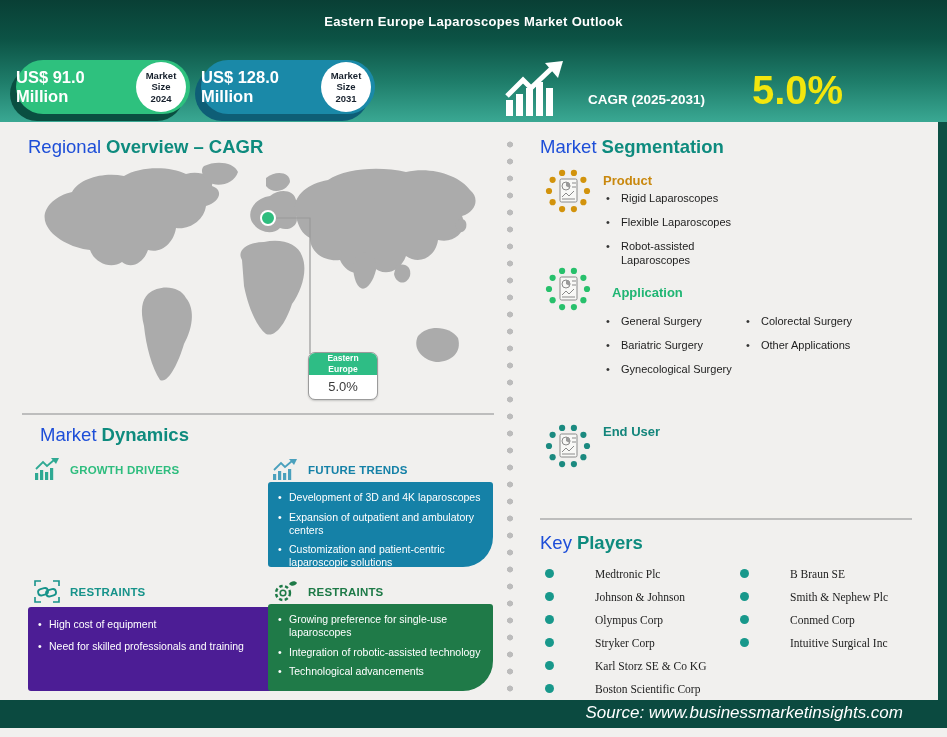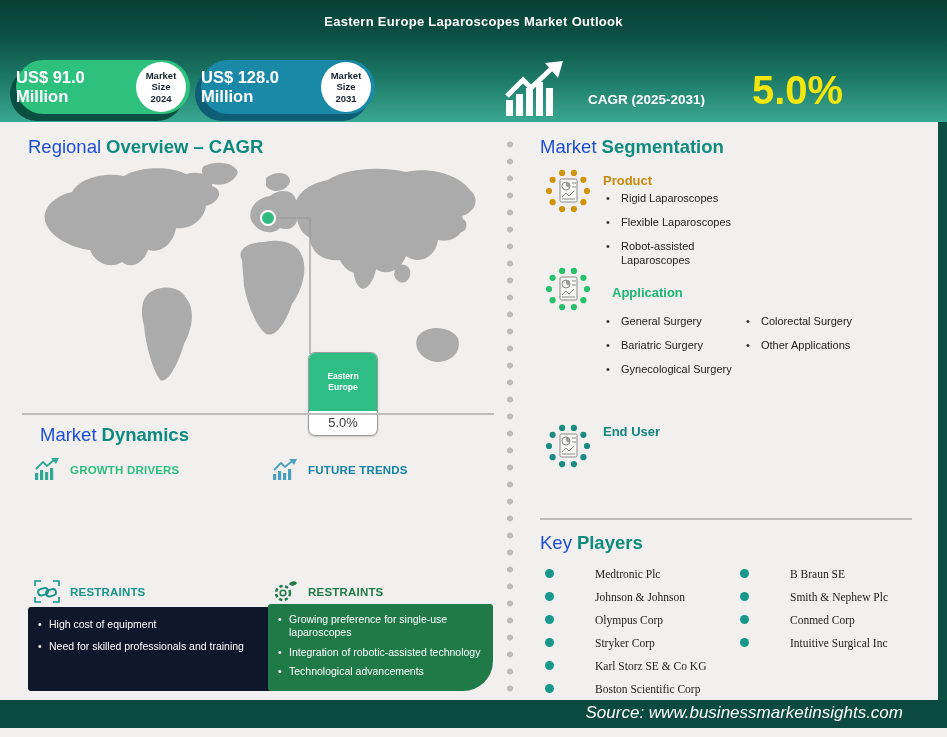--- a/index.html
+++ b/index.html
@@ -47,21 +47,21 @@
   .sec-head .light { color:#1d4ed8; font-weight:400; margin-right:5px; }
   .sec-head .bold  { color:#0e8b7e; font-weight:700; }
 
   
   .map-wrap { position:absolute; left:28px; top:158px; width:462px; height:244px; }
   .callout {
     position:absolute; left:308px; top:352px; width:70px;
     border:1px solid #9b9b9b; border-radius:7px; overflow:hidden; background:#fff;
     box-shadow:0 1px 2px rgba(0,0,0,.18);
   }
-  .callout-head { background:#2ebd85; color:#fff; font-size:8.5px; font-weight:bold; text-align:center; padding:18px 2px; line-height:1.3; }
+  .callout-head { background:#2ebd85; color:#fff; font-size:8.5px; font-weight:bold; text-align:center; padding:0 2px; line-height:1.3; }
   .callout-val  { text-align:center; font-size:13px; color:#3a3a3a; padding:4px 0 5px; }
   .h-sep { position:absolute; height:2px; background:#bdbdbd; }
   .sep-left  { left:22px; top:413px; width:472px; }
   .sep-right { left:540px; top:518px; width:372px; }
 
   .quad-label {
     position:absolute; display:flex; align-items:center; gap:10px;
     font-weight:bold; font-size:11.5px; letter-spacing:.2px; white-space:nowrap;
   }
   .quad-box {
@@ -71,21 +71,21 @@
   .quad-box ul { margin:0; padding:0; list-style:none; }
   .quad-box li { position:relative; font-size:10.5px; line-height:1.22; padding-left:13px; margin-bottom:9px; }
   .quad-box li::before { content:"•"; position:absolute; left:2px; top:0; }
 
   .gd-label { left:34px;  top:458px; color:#2ebd7e; }
   .gd-box   { left:28px;  top:482px; width:230px; height:97px; background:#2ebd7e; }
   .ft-label { left:272px; top:458px; color:#1581a7; }
   .ft-box   { left:268px; top:482px; width:225px; height:85px; background:#1581a7; padding-top:9px; }
   .ft-box li { margin-bottom:7px; }
   .rs-label { left:34px;  top:580px; color:#17938a; }
-  .rs-box   { left:28px;  top:607px; width:270px; height:84px; background:#0f172a; border-radius:3px; }
+  .rs-box   { left:28px;  top:607px; width:270px; height:84px; background:#4c1d95; border-radius:3px; }
   .op-label { left:272px; top:580px; color:#1e7a47; }
   .op-box   { left:268px; top:604px; width:225px; height:87px; background:#1f7a48; padding-top:9px; }
   .op-box li { margin-bottom:7px; }
 
   
   .v-dots {
     position:absolute; left:506px; top:136px; width:8px; height:558px;
     background-image: radial-gradient(circle, #bcbcbc 2.7px, transparent 3.3px);
     background-size: 8px 17px; background-repeat: repeat-y; background-position: center top;
   }
@@ -214,20 +214,27 @@
       <g fill="#4aa0bd">
         <rect x="1" y="16" width="3.2" height="6"></rect>
           <rect x="6" y="13" width="3.2" height="9"></rect>
         <rect x="11" y="15" width="3.2" height="7"></rect>
           <rect x="16" y="11" width="3.2" height="11"></rect>
       </g>
       <path d="M2 12 L9 5 L13 9 L20 3" stroke="#4aa0bd" stroke-width="1.8" fill="none"></path>
       <polygon points="17,1 25,1 22,7" fill="#4aa0bd"></polygon>
     </svg>
     <span>FUTURE TRENDS</span>
+  </div>
+  <div class="quad-box ft-box">
+    <ul>
+      <li>Development of 3D and 4K laparoscopes</li>
+      <li>Expansion of outpatient and ambulatory centers</li>
+      <li>Customization and patient-centric laparoscopic solutions</li>
+    </ul>
   </div>
 
   <div class="quad-label rs-label">
     <svg width="26" height="24" viewBox="0 0 26 24">
       <path d="M7 1 H1 V6 M19 1 H25 V6 M1 17 V22 H7 M25 17 V22 H19" stroke="#17938a" stroke-width="1.6" fill="none"></path>
       <rect x="4" y="8.5" width="10" height="6.5" rx="3.2" transform="rotate(-14 9 11.5)" stroke="#17938a" stroke-width="1.8" fill="none"></rect>
       <rect x="12" y="9.5" width="10" height="6.5" rx="3.2" transform="rotate(-14 17 12.5)" stroke="#17938a" stroke-width="1.8" fill="none"></rect>
     </svg>
     <span>RESTRAINTS</span>
   </div>

